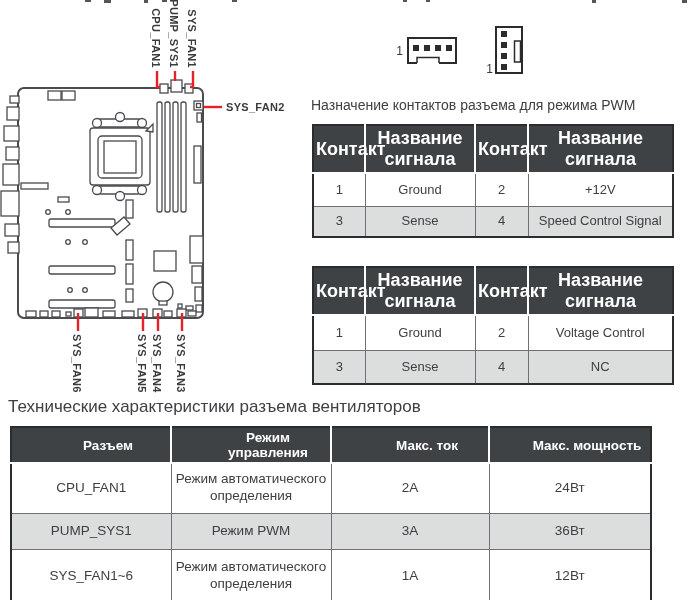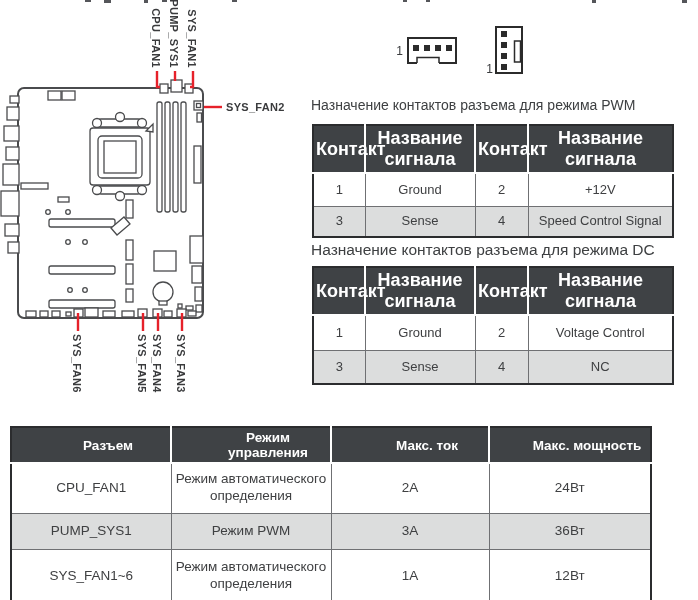--- a/index.html
+++ b/index.html
@@ -230,21 +230,20 @@
       </tr>
       <tr class="alt" style="height:31px">
         <td>3</td>
         <td>Sense</td>
         <td>4</td>
         <td>Speed Control Signal</td>
       </tr>
     </tbody>
   </table>
 
-  <div class="section-heading" id="dc-heading">Назначение контактов разъема для режима DC</div>
 
   <table class="data-table" id="dc-table">
     <colgroup>
         <col style="width:52px">
         <col style="width:110px">
         <col style="width:53px">
         <col style="width:145px">
       </colgroup>
     <thead>
       <tr style="height:32px">
@@ -263,20 +262,21 @@
       </tr>
       <tr class="alt" style="height:34px">
         <td>3</td>
         <td>Sense</td>
         <td>4</td>
         <td>NC</td>
       </tr>
     </tbody>
   </table>
 
+  <div class="section-heading" id="spec-heading">Технические характеристики разъема вентиляторов</div>
 
   <table class="data-table" id="spec-table">
     <colgroup>
         <col style="width:160px">
         <col style="width:160px">
         <col style="width:158px">
         <col style="width:162px">
       </colgroup>
     <thead>
       <tr style="height:36px">

